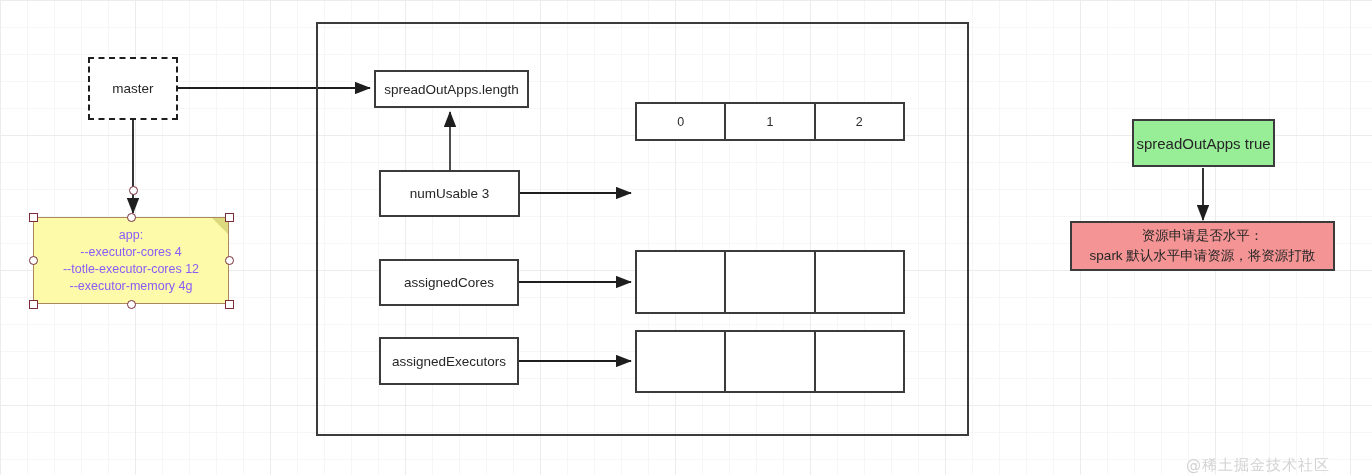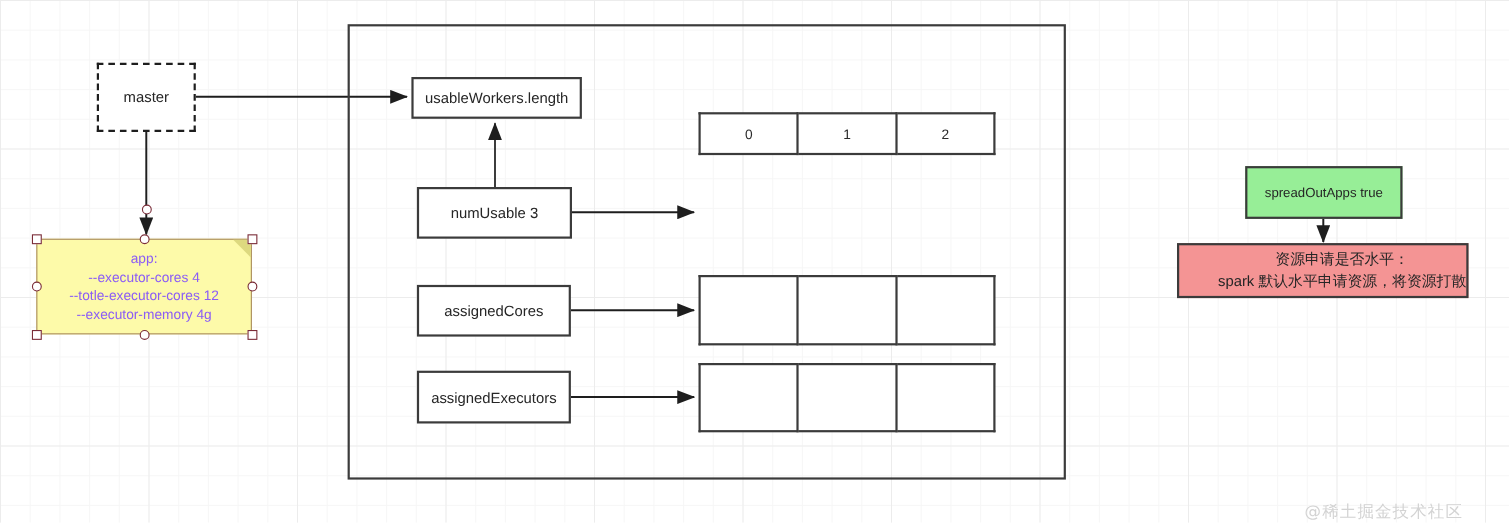--- a/index.html
+++ b/index.html
@@ -18,21 +18,21 @@
       linear-gradient(to bottom, #f6f6f6 1px, transparent 1px);
     background-size:135px 135px,135px 135px,27px 27px,27px 27px;
     background-position:0 0,0 0,0 0,0 0;
   }
   .node{position:absolute;box-sizing:border-box;display:flex;align-items:center;justify-content:center;text-align:center;color:#262626;}
   .plain-box{border:2px solid #3b3b3b;background:#ffffff;font-size:13.5px;}
   .dashed-box{border:2.5px dashed #1e1e1e;background:#ffffff;font-size:13.5px;}
   .container-box{border:2.5px solid #3b3b3b;background:transparent;}
   .note-box{background:#fdfaa9;border:1px solid #a88a5c;font-size:12.5px;line-height:17px;color:#8b5cf6;}
   .note-fold{position:absolute;top:0;right:0;width:0;height:0;border-top:16px solid #ddd97f;border-left:16px solid transparent;}
-  .green-box{background:#97ee97;border:2px solid #3b3b3b;font-size:12px;margin-top:32px;}
+  .green-box{background:#97ee97;border:2px solid #3b3b3b;font-size:15px;}
   .red-box{background:#f49494;border:2px solid #3b3b3b;font-size:13.5px;line-height:20px;}
   table.grid-tbl{position:absolute;border-collapse:collapse;table-layout:fixed;}
   table.grid-tbl td{border:2px solid #3b3b3b;text-align:center;vertical-align:middle;font-size:12.5px;color:#2b2b2b;line-height:16px;background:#ffffff;}
   svg.edges{position:absolute;left:0;top:0;width:1372px;height:475px;pointer-events:none;}
   .handle-sq{position:absolute;width:9px;height:9px;box-sizing:border-box;border:1.6px solid #7a2c38;background:#ffffff;}
   .handle-ci{position:absolute;width:9px;height:9px;box-sizing:border-box;border:1.6px solid #7a2c38;border-radius:50%;background:#ffffff;}
   .watermark{position:absolute;font-size:15px;color:#d3d3d3;letter-spacing:1px;font-family:"DejaVu Sans",sans-serif;white-space:nowrap;margin-top:16px;}
   .cellwrap{white-space:pre-line;}
 </style>
 </head>
@@ -80,21 +80,21 @@
   <div class="handle-sq" style="left:225px;top:300px;"></div>
   <div class="handle-ci" style="left:127px;top:213px;"></div>
   <div class="handle-ci" style="left:127px;top:300px;"></div>
   <div class="handle-ci" style="left:29px;top:256px;"></div>
   <div class="handle-ci" style="left:225px;top:256px;"></div>
   <div class="handle-ci" style="left:129px;top:186px;"></div>
 
   <div class="node container-box" style="left:316px;top:22px;width:653px;height:414px;"></div>
 
   <div class="node plain-box" style="left:374px;top:70px;width:155px;height:38px;">
-    <span>usableWorkers.length</span>
+    <span>spreadOutApps.length</span>
   </div>
 
   <div class="node plain-box" style="left:379px;top:170px;width:141px;height:47px;">
     <span>numUsable  3</span>
   </div>
 
   <div class="node plain-box" style="left:379px;top:259px;width:140px;height:47px;">
     <span>assignedCores</span>
   </div>
 
@@ -130,20 +130,20 @@
       <td class="cellwrap"></td>
       <td class="cellwrap"></td>
     </tr>
   </tbody>
     </table>
 
   <div class="node green-box" style="left:1132px;top:119px;width:143px;height:48px;">
     <span>spreadOutApps  true</span>
   </div>
 
-  <div class="node red-box cellwrap" style="left:1070px;top:221px;width:265px;height:50px;justify-content:flex-end;">
+  <div class="node red-box cellwrap" style="left:1070px;top:221px;width:265px;height:50px;">
     <span>资源申请是否水平：
 spark 默认水平申请资源，将资源打散</span>
   </div>
 
   <div class="watermark" style="left:1186px;top:440px;">@稀土掘金技术社区</div>
 
 </div>
 
 </body></html>

